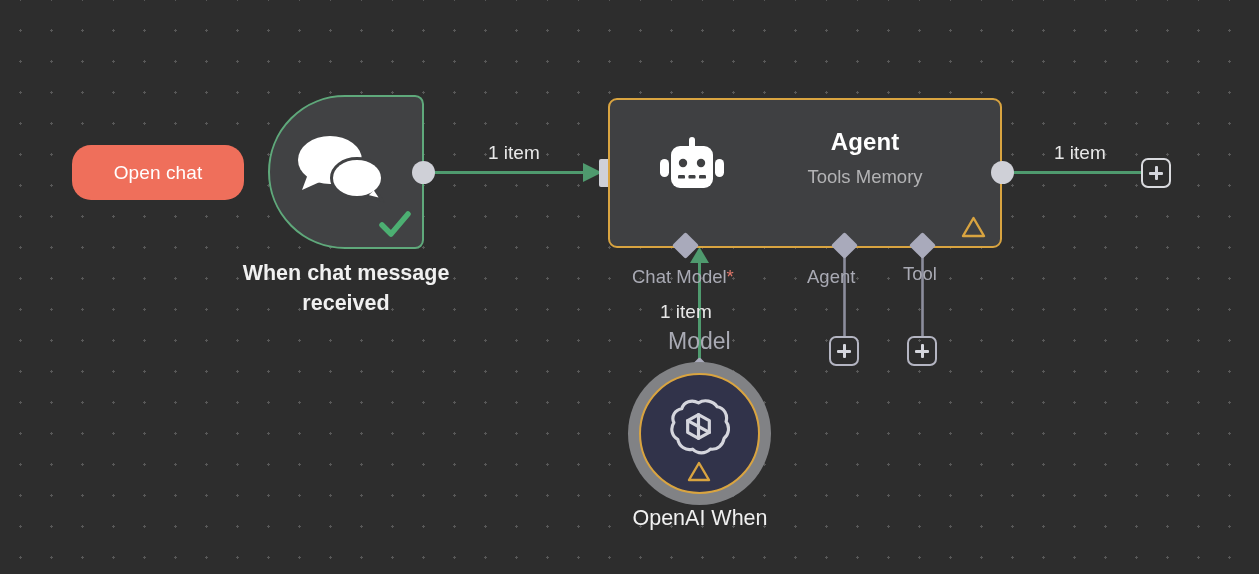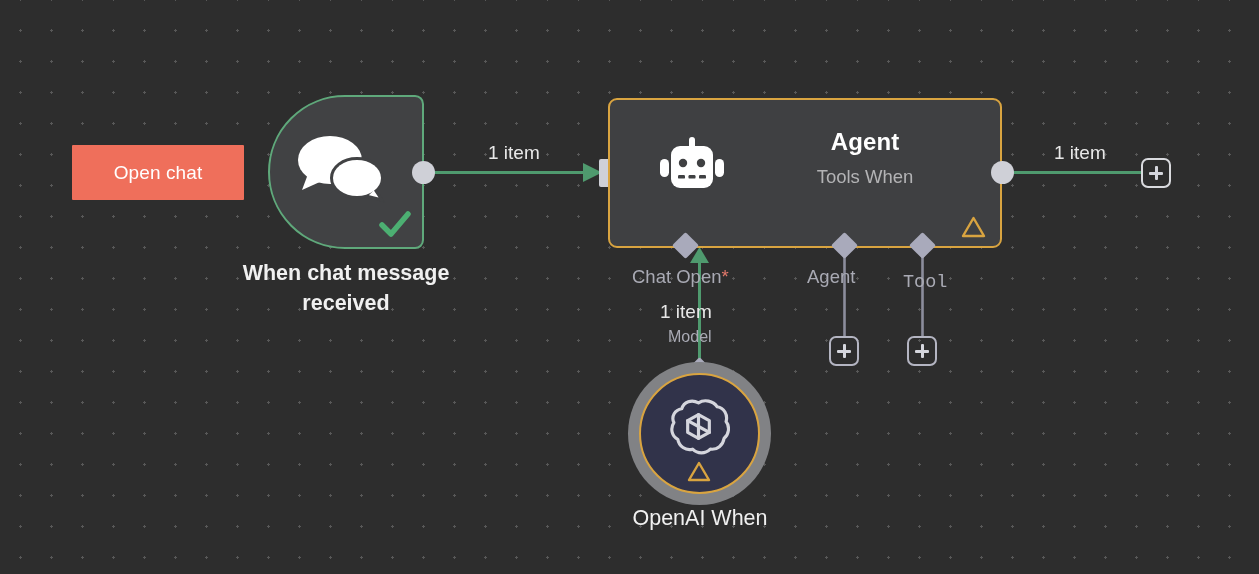--- a/index.html
+++ b/index.html
@@ -25,21 +25,21 @@
 
   .layer-lines { position: absolute; inset: 0; pointer-events: none; }
 
   
   #open-chat-btn {
     position: absolute;
     left: 72px; top: 145px;
     width: 172px; height: 55px;
     background: #ef6f5b;
     border: none;
-    border-radius: 1px;
+    border-radius: 19px;
     color: #ffffff;
     font-size: 19px;
     font-family: "Liberation Sans", sans-serif;
     letter-spacing: 0.1px;
     cursor: pointer;
     display: flex; align-items: center; justify-content: center;
   }
 
   
   #trigger-node {
@@ -144,21 +144,21 @@
 
   .port-label {
     position: absolute;
     color: #a9aab4;
     font-size: 18.5px;
     white-space: nowrap;
   }
   #label-chatmodel { left: 632px; top: 266px; }
   #label-chatmodel .req { color: #e2786b; }
   #label-memory    { left: 807px; top: 266px; }
-  #label-tool      { left: 903px; top: 272px; font-family: Liberation Mono, monospace; }
+  #label-tool      { left: 903px; top: 263px; }
 
   
   .plus-btn {
     position: absolute;
     width: 30px; height: 30px;
     border: 2px solid #b4b5c2;
     border-radius: 7px;
     background: transparent;
     cursor: pointer;
   }
@@ -183,21 +183,21 @@
     font-size: 19px;
     white-space: nowrap;
   }
   #edge-label-trigger { left: 488px; top: 142px; }
   #edge-label-output  { left: 1054px; top: 142px; }
   #edge-label-model   { left: 660px; top: 301px; }
   #edge-sublabel-model {
     position: absolute;
     left: 668px; top: 328px;
     color: #a9aab4;
-    font-size: 16px;
+    font-size: 23px;
   }
 
   
   #openai-node {
     position: absolute;
     left: 628px; top: 362px;
     width: 143px; height: 143px;
   }
   #openai-halo {
     position: absolute; inset: 0;
@@ -295,32 +295,32 @@
       <rect x="11" y="9" width="42" height="42" rx="9" fill="#ffffff"></rect>
       <rect x="0" y="22" width="9" height="18" rx="4.5" fill="#ffffff"></rect>
       <rect x="55" y="22" width="9" height="18" rx="4.5" fill="#ffffff"></rect>
       <circle cx="23" cy="26" r="4.2" fill="#3f4042"></circle>
       <circle cx="41" cy="26" r="4.2" fill="#3f4042"></circle>
       <rect x="18" y="38" width="7" height="3.6" rx="1.2" fill="#3f4042"></rect>
       <rect x="28.5" y="38" width="7" height="3.6" rx="1.2" fill="#3f4042"></rect>
       <rect x="39" y="38" width="7" height="3.6" rx="1.2" fill="#3f4042"></rect>
     </svg>
     <div id="agent-title">Agent</div>
-    <div id="agent-subtitle">Tools When</div>
+    <div id="agent-subtitle">Tools Memory</div>
     <svg id="agent-warning" viewBox="0 0 25 23">
       <path d="M12.5 3 L23 21 L2 21 Z" fill="none" stroke="#d9a440" stroke-width="2.4" stroke-linejoin="round"></path>
     </svg>
   </div>
   <div id="agent-out-dot"></div>
 
   <div class="diamond" id="port-chatmodel"></div>
   <div class="diamond" id="port-memory"></div>
   <div class="diamond" id="port-tool"></div>
 
-  <div class="port-label" id="label-chatmodel"><span>Chat Open</span><span class="req">*</span></div>
+  <div class="port-label" id="label-chatmodel"><span>Chat Model</span><span class="req">*</span></div>
   <div class="port-label" id="label-memory">Agent</div>
   <div class="port-label" id="label-tool">Tool</div>
 
   <button class="plus-btn" id="plus-memory"></button>
   <button class="plus-btn" id="plus-tool"></button>
   <button class="plus-btn" id="plus-output"></button>
 
   <div class="edge-label" id="edge-label-trigger">1 item</div>
   <div class="edge-label" id="edge-label-output">1 item</div>
   <div class="edge-label" id="edge-label-model">1 item</div>

